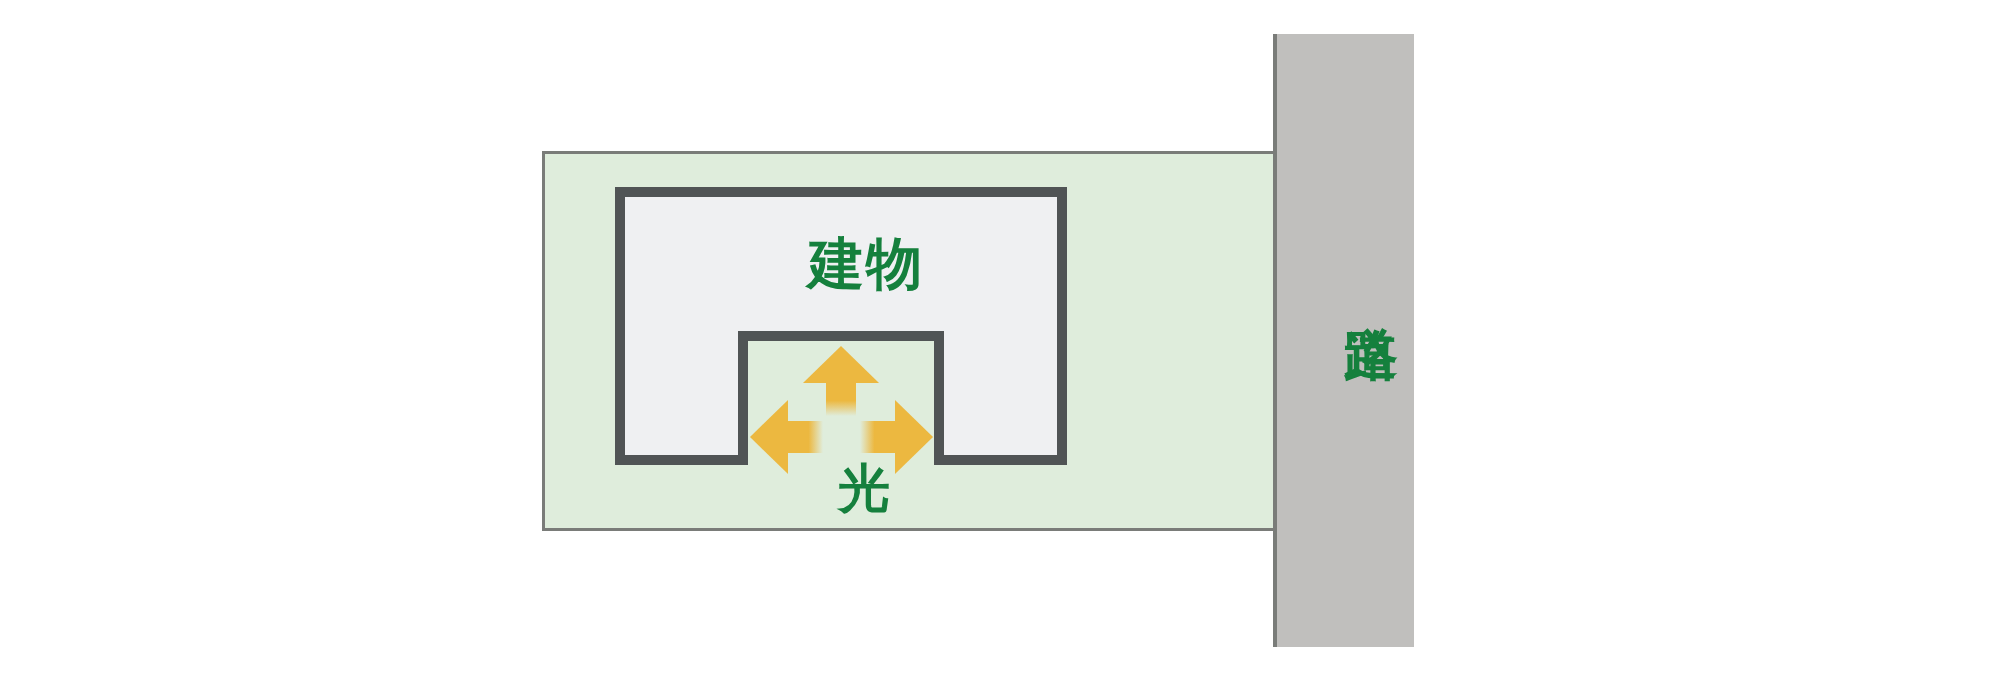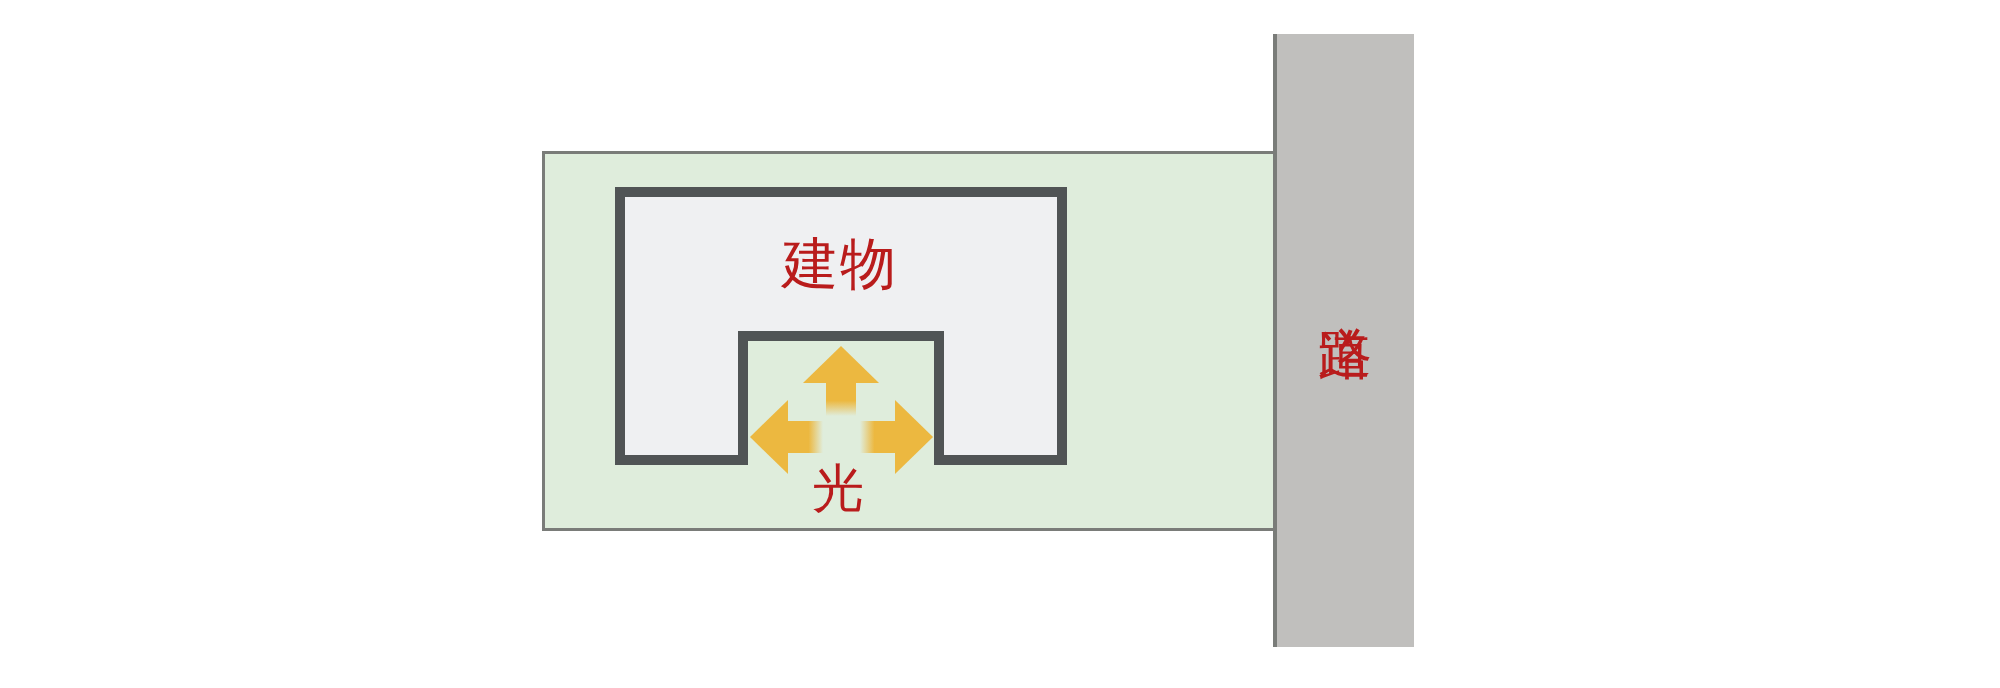--- a/index.html
+++ b/index.html
@@ -15,24 +15,25 @@
       font-family: "DejaVu Sans", sans-serif;
     }
     .canvas {
       position: absolute;
       left: 0; top: 0;
       width: 2000px; height: 688px;
     }
     .label {
       position: absolute;
       font-family: "DejaVu Sans", sans-serif;
-      font-weight: normal;
-      color: #b91c1c;
+      font-weight: bold;
+      color: #15803d;
       line-height: 1;
       white-space: nowrap;
+      margin-left: 26px;
     }
     .label-building {
       left: 782px;
       top: 236px;
       font-size: 56px;
       letter-spacing: 2px;
     }
     .label-light {
       left: 812px;
       top: 462px;

